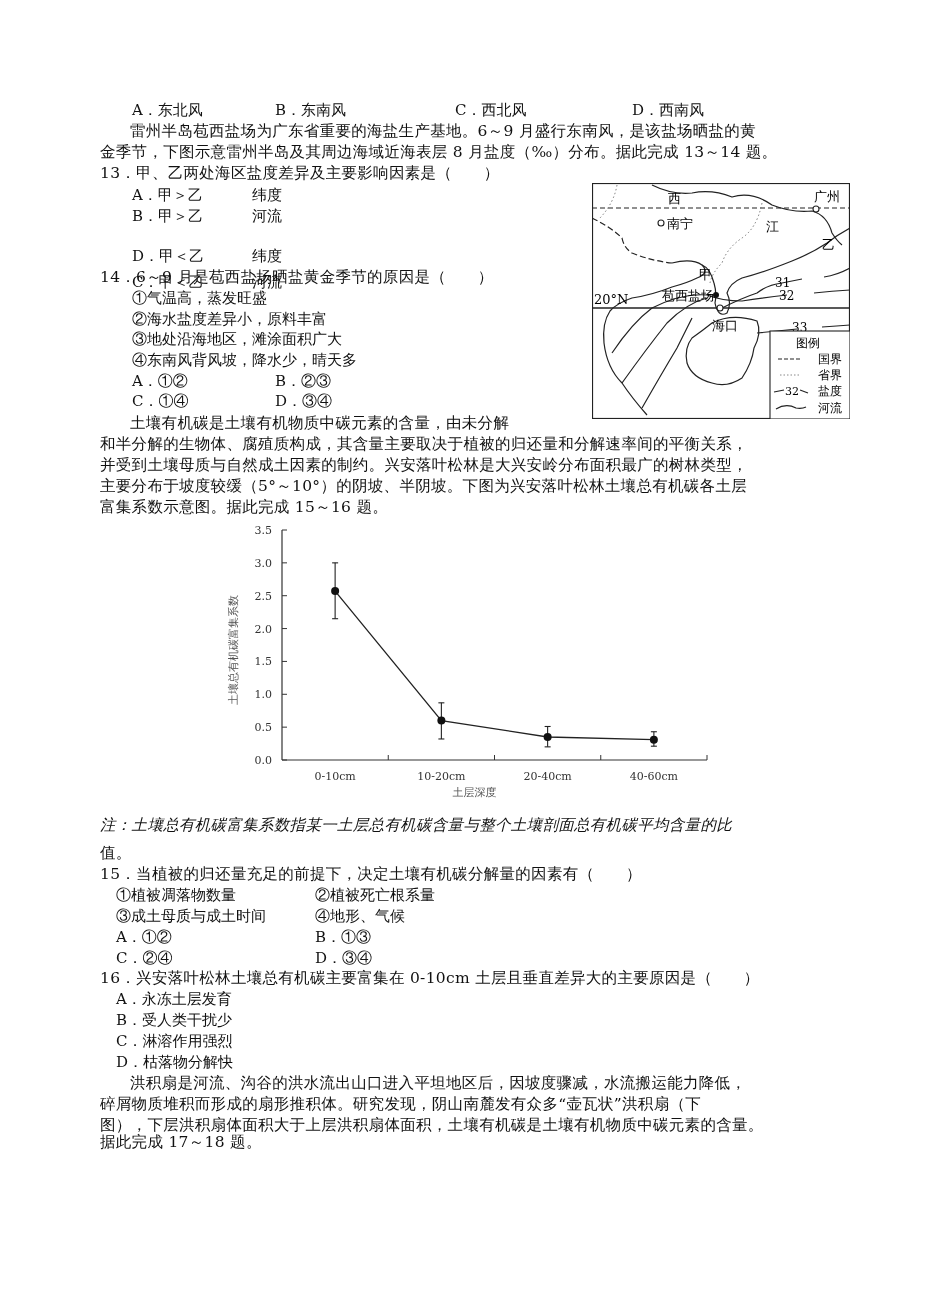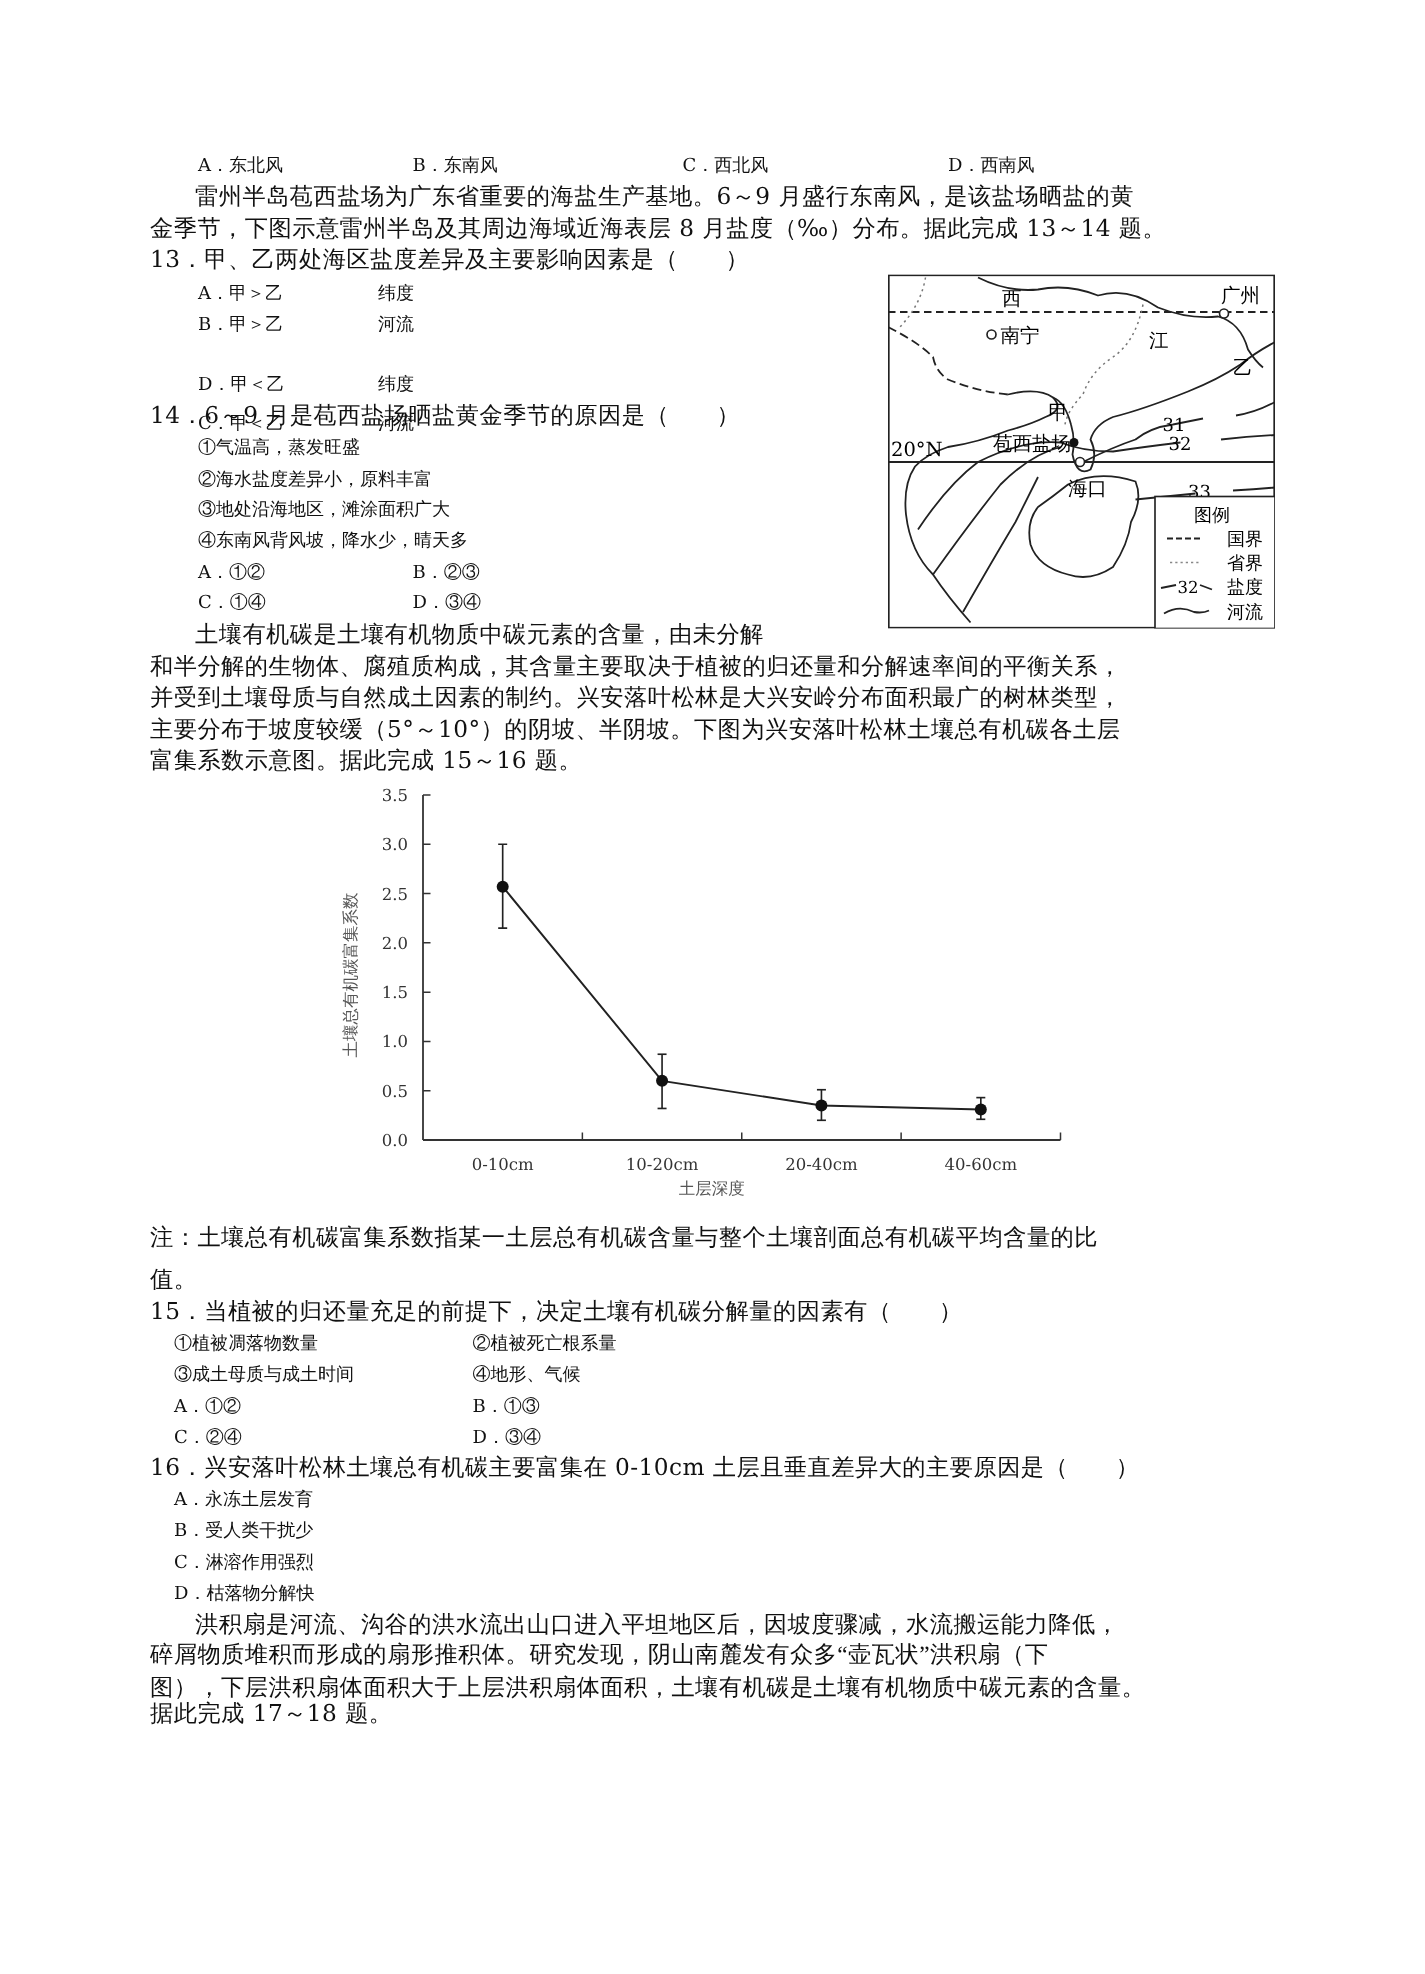--- a/index.html
+++ b/index.html
@@ -1,19 +1,19 @@
 <!DOCTYPE html>
 <html><head>
 <meta charset="utf-8">
 <style>
   html, body { margin:0; padding:0; background:#ffffff; }
   body { width:950px; height:1316px; position:relative; overflow:hidden;
          font-family:"DejaVu Serif", "Liberation Serif", serif; color:#111; }
   .line { position:absolute; font-size:15.5px; line-height:20px; white-space:nowrap; letter-spacing:0.3px; }
-  .opt { position:absolute; font-size:12px; line-height:20px; white-space:nowrap; }
+  .opt { position:absolute; font-size:15px; line-height:20px; white-space:nowrap; }
   svg text { font-family:"DejaVu Serif", "Liberation Serif", serif; }
   .map { position:absolute; left:592px; top:183px; width:258px; height:236px; }
   .chart { position:absolute; left:215px; top:515px; width:500px; height:285px; }
 </style>
 </head>
 <body>
 
 <div class="opt" style="left:132px;top:100px;">A．东北风</div>
 <div class="opt" style="left:275px;top:100px;">B．东南风</div>
 <div class="opt" style="left:455px;top:100px;">C．西北风</div>
@@ -147,35 +147,35 @@
       <circle cx="332.625" cy="222" r="4" fill="#111"></circle>
       <line x1="438.875" y1="231.2" x2="438.875" y2="216.74285714285713" stroke="#222" stroke-width="1.1"></line>
       <line x1="435.875" y1="231.2" x2="441.875" y2="231.2" stroke="#222" stroke-width="1.1"></line>
       <line x1="435.875" y1="216.74285714285713" x2="441.875" y2="216.74285714285713" stroke="#222" stroke-width="1.1"></line>
       <circle cx="438.875" cy="224.62857142857143" r="4" fill="#111"></circle>
       <text x="259.5" y="281" font-size="11" text-anchor="middle" fill="#555">土层深度</text>
       <text x="0" y="0" font-size="11" text-anchor="middle" fill="#555" transform="translate(22,135) rotate(-90)">土壤总有机碳富集系数</text>
     </svg>
 </div>
 
-<div class="line" style="left:100px;top:815px;">注：土壤总有机碳富集系数指某一土层总有机碳含量与整个土壤剖面总有机碳平均含量的比</div>
+<div class="line" style="left:100px;top:815px;font-style:italic;">注：土壤总有机碳富集系数指某一土层总有机碳含量与整个土壤剖面总有机碳平均含量的比</div>
 <div class="line" style="left:100px;top:843px;">值。</div>
 
 <div class="line" style="left:100px;top:864px;">15．当植被的归还量充足的前提下，决定土壤有机碳分解量的因素有（　　）</div>
 <div class="opt" style="left:116px;top:885px;">①植被凋落物数量</div>
 <div class="opt" style="left:315px;top:885px;">②植被死亡根系量</div>
 <div class="opt" style="left:116px;top:906px;">③成土母质与成土时间</div>
 <div class="opt" style="left:315px;top:906px;">④地形、气候</div>
 <div class="opt" style="left:116px;top:927px;">A．①②</div>
 <div class="opt" style="left:315px;top:927px;">B．①③</div>
 <div class="opt" style="left:116px;top:948px;">C．②④</div>
 <div class="opt" style="left:315px;top:948px;">D．③④</div>
 
 <div class="line" style="left:100px;top:968px;">16．兴安落叶松林土壤总有机碳主要富集在 0-10cm 土层且垂直差异大的主要原因是（　　）</div>
 <div class="opt" style="left:116px;top:989px;">A．永冻土层发育</div>
 <div class="opt" style="left:116px;top:1010px;">B．受人类干扰少</div>
 <div class="opt" style="left:116px;top:1031px;">C．淋溶作用强烈</div>
 <div class="opt" style="left:116px;top:1052px;">D．枯落物分解快</div>
 
 <div class="line" style="left:130px;top:1073px;">洪积扇是河流、沟谷的洪水流出山口进入平坦地区后，因坡度骤减，水流搬运能力降低，</div>
-<div class="line" style="left:100px;top:1094px;font-family:Liberation Serif, serif;">碎屑物质堆积而形成的扇形推积体。研究发现，阴山南麓发有众多“壶瓦状”洪积扇（下</div>
+<div class="line" style="left:100px;top:1094px;">碎屑物质堆积而形成的扇形推积体。研究发现，阴山南麓发有众多“壶瓦状”洪积扇（下</div>
 <div class="line" style="left:100px;top:1115px;">图），下层洪积扇体面积大于上层洪积扇体面积，土壤有机碳是土壤有机物质中碳元素的含量。</div>
 <div class="line" style="left:100px;top:1132px;">据此完成 17～18 题。</div>
 
 </body></html>

